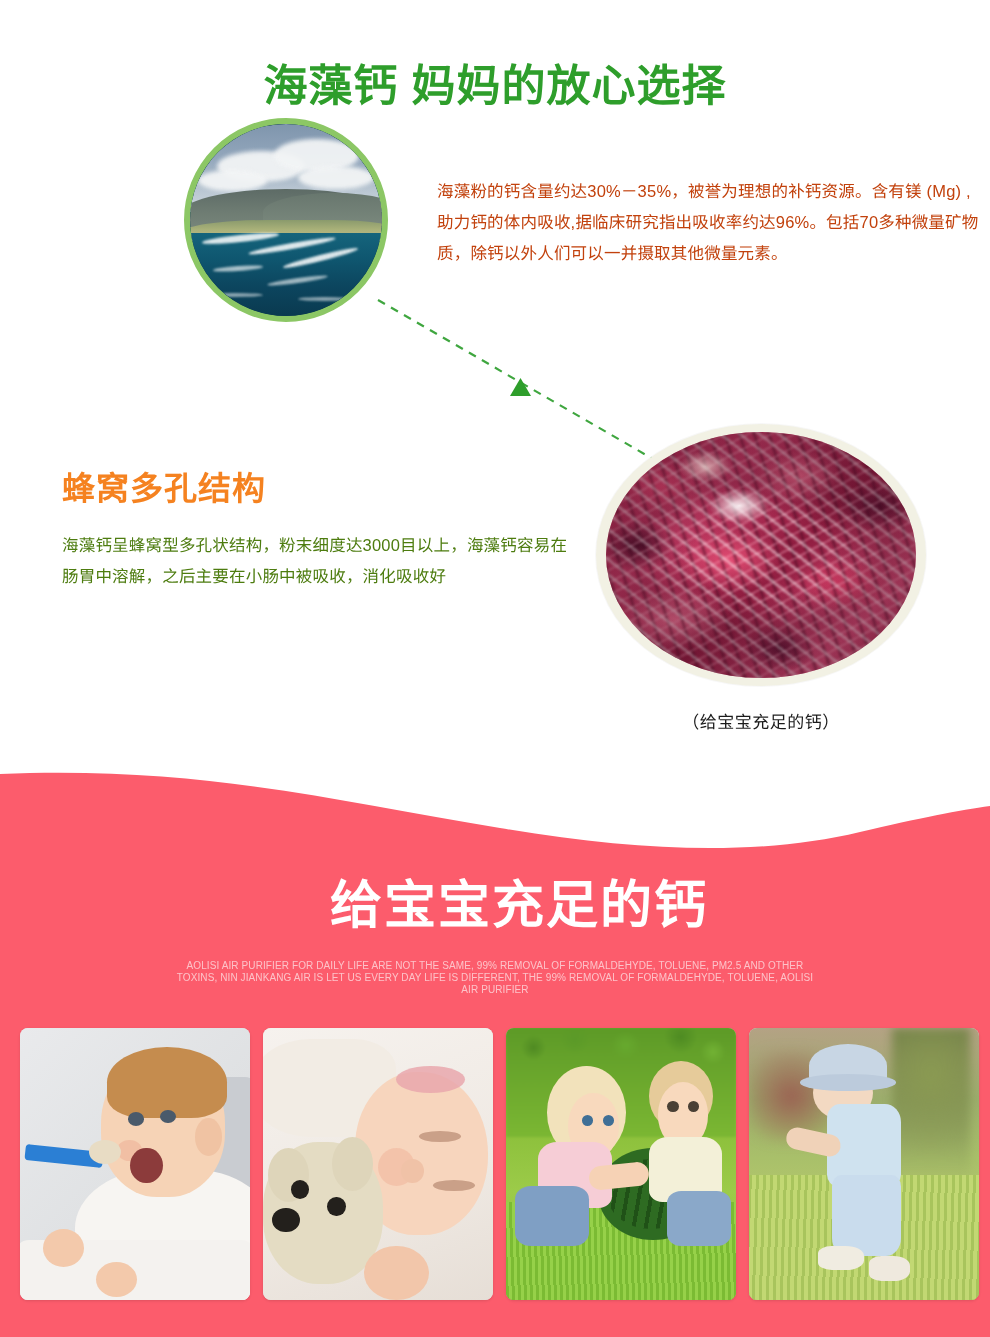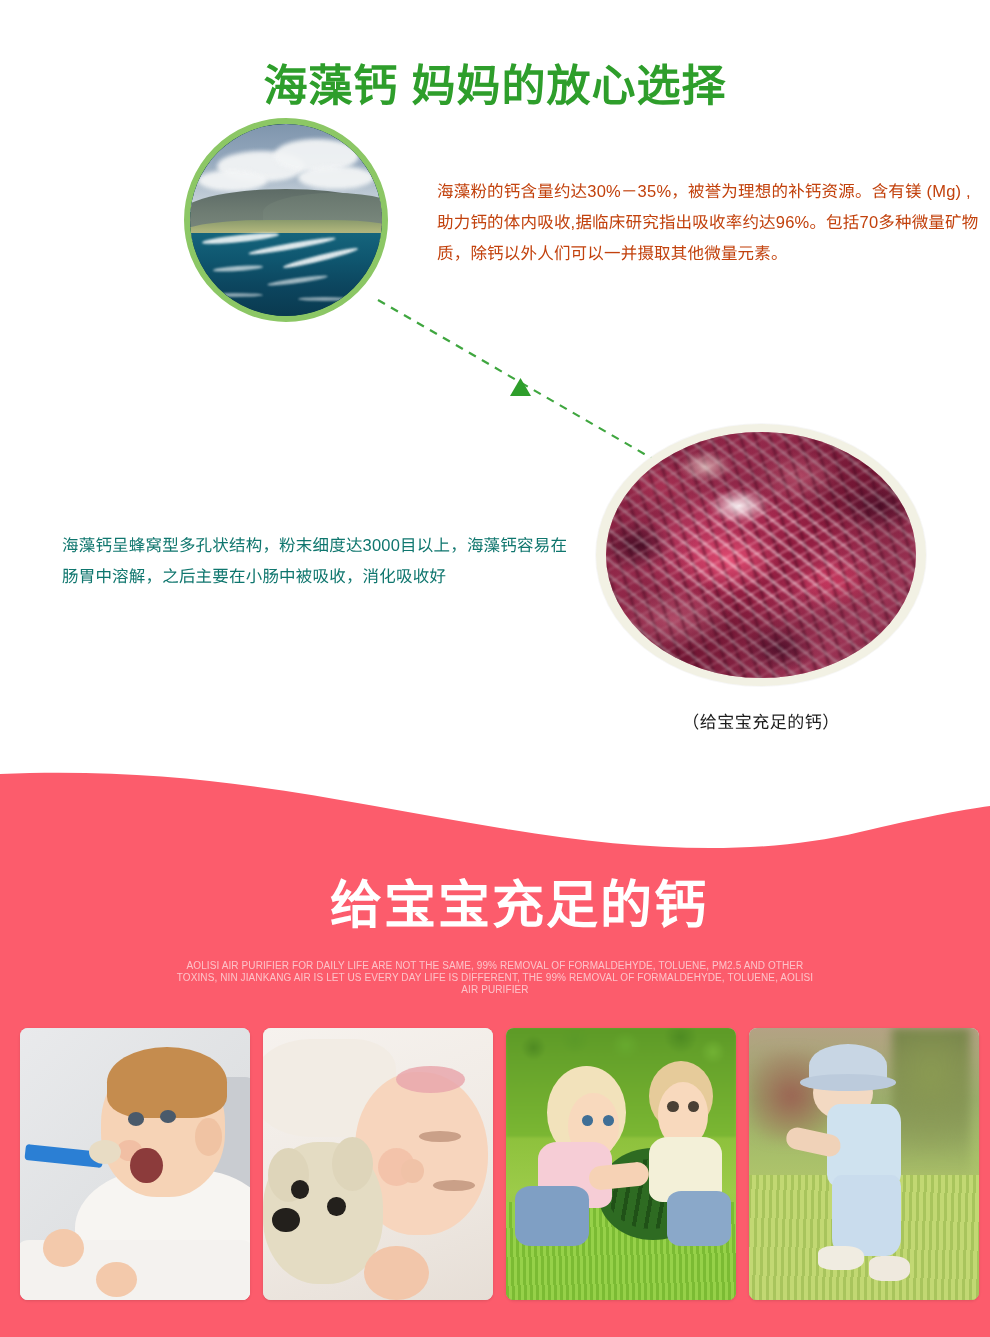--- a/index.html
+++ b/index.html
@@ -69,21 +69,21 @@
   
   .connector{position:absolute;left:0;top:0;width:990px;height:790px;pointer-events:none;}
 
   
   .sub-title-honey{
     position:absolute;left:62px;top:462px;width:470px;
     font-size:33px;font-weight:700;color:#F58220;letter-spacing:1px;
   }
   .body-text-honey{
     position:absolute;left:62px;top:530px;width:520px;
-    font-size:16.5px;line-height:31px;color:#0f766e;letter-spacing:0.2px;
+    font-size:16.5px;line-height:31px;color:#4d7c0f;letter-spacing:0.2px;
   }
 
   
   .algae-oval{
     position:absolute;left:596px;top:424px;width:330px;height:262px;
     border-radius:50%;background:#f2f1e4;
     box-shadow:0 0 0 1px rgba(0,0,0,.03);
     overflow:hidden;
   }
   .algae-inner{
@@ -262,20 +262,21 @@
     </div>
 
 
     <div class="body-text-plant">海藻粉的钙含量约达30%－35%，被誉为理想的补钙资源。含有镁 (Mg) ,助力钙的体内吸收,据临床研究指出吸收率约达96%。包括70多种微量矿物质，除钙以外人们可以一并摄取其他微量元素。</div>
 
     <svg class="connector" viewBox="0 0 990 790">
       <line x1="378" y1="300" x2="672" y2="470" stroke="#3FA63F" stroke-width="2.2" stroke-dasharray="8 7"></line>
       <polygon points="510,396 531,396 520.5,378" fill="#2E9E2B"></polygon>
     </svg>
 
+    <div class="sub-title-honey">蜂窝多孔结构</div>
 
     <div class="body-text-honey">海藻钙呈蜂窝型多孔状结构，粉末细度达3000目以上，海藻钙容易在肠胃中溶解，之后主要在小肠中被吸收，消化吸收好</div>
 
     <div class="algae-oval">
       <div class="algae-inner"></div>
     </div>
 
     <div class="algae-caption">（给宝宝充足的钙）</div>
   </div>
 

